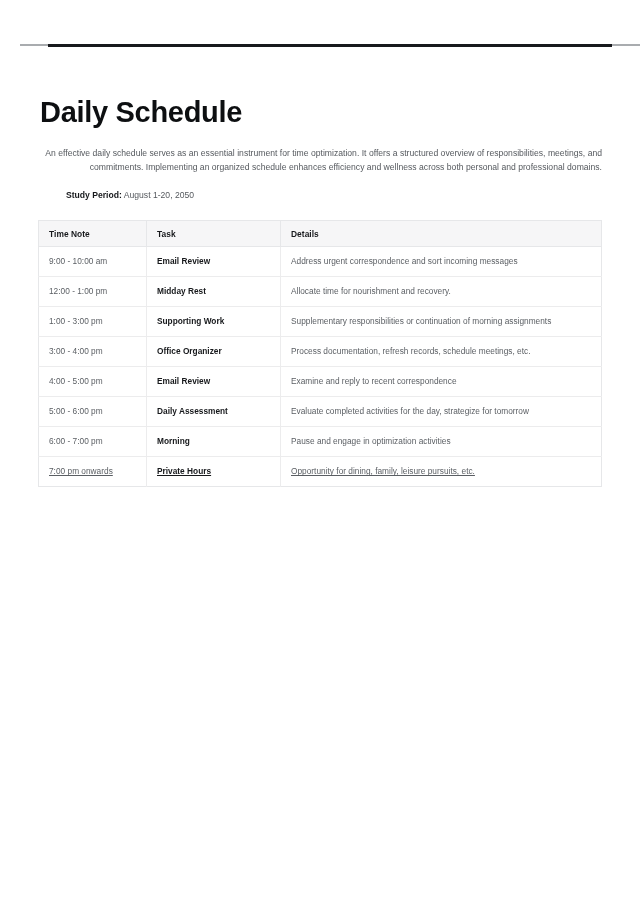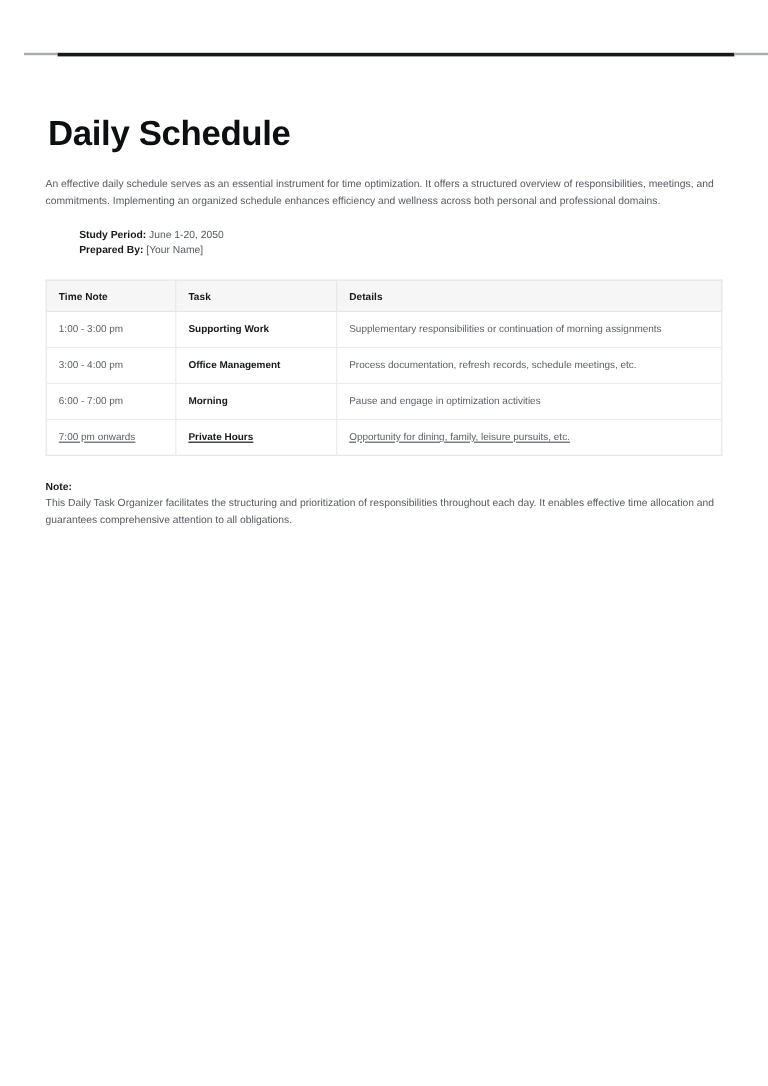--- a/index.html
+++ b/index.html
@@ -68,20 +68,21 @@
     left: 38px;
     width: 564px;
   }
 
   .intro {
     font-size: 8.6px;
     line-height: 14.1px;
     color: #55595e;
     margin: 0;
     letter-spacing: 0.01px;
+    text-align: right;
   }
 
   .meta {
     margin-top: 15px;
     font-size: 8.6px;
     line-height: 12.7px;
     color: #55595e;
   }
   .meta .label {
     font-weight: 700;
@@ -158,64 +159,76 @@
 
   <h1 class="doc-title">Daily Schedule</h1>
 
   <div class="content">
 
     <p class="intro">An effective daily schedule serves as an essential instrument for time optimization. It offers a structured overview of responsibilities, meetings, and commitments. Implementing an organized schedule enhances efficiency and wellness across both personal and professional domains.</p>
 
     <div class="meta">
       <div>
         <span class="label">Study Period:</span>
-        <span>June 1-20, 2050</span>
-      </div>
-      <div>
-        <span class="label">Prepared By:</span>
-        <span>[Your Name]</span>
+        <span>August 1-20, 2050</span>
       </div>
     </div>
 
     <table class="schedule-table">
       <colgroup>
         <col class="c-time">
         <col class="c-task">
         <col class="c-details">
       </colgroup>
       <thead>
         <tr>
           <th>Time Note</th>
           <th>Task</th>
           <th>Details</th>
         </tr>
       </thead>
       <tbody id="schedule-body">
           <tr>
+            <td class="time">9:00 - 10:00 am</td>
+            <td class="task">Email Review</td>
+            <td class="details">Address urgent correspondence and sort incoming messages</td>
+          </tr>
+          <tr>
+            <td class="time">12:00 - 1:00 pm</td>
+            <td class="task">Midday Rest</td>
+            <td class="details">Allocate time for nourishment and recovery.</td>
+          </tr>
+          <tr>
             <td class="time">1:00 - 3:00 pm</td>
             <td class="task">Supporting Work</td>
             <td class="details">Supplementary responsibilities or continuation of morning assignments</td>
           </tr>
           <tr>
             <td class="time">3:00 - 4:00 pm</td>
-            <td class="task">Office Management</td>
+            <td class="task">Office Organizer</td>
             <td class="details">Process documentation, refresh records, schedule meetings, etc.</td>
+          </tr>
+          <tr>
+            <td class="time">4:00 - 5:00 pm</td>
+            <td class="task">Email Review</td>
+            <td class="details">Examine and reply to recent correspondence</td>
+          </tr>
+          <tr>
+            <td class="time">5:00 - 6:00 pm</td>
+            <td class="task">Daily Assessment</td>
+            <td class="details">Evaluate completed activities for the day, strategize for tomorrow</td>
           </tr>
           <tr>
             <td class="time">6:00 - 7:00 pm</td>
             <td class="task">Morning</td>
             <td class="details">Pause and engage in optimization activities</td>
           </tr>
           <tr>
             <td class="time">7:00 pm onwards</td>
             <td class="task">Private Hours</td>
             <td class="details">Opportunity for dining, family, leisure pursuits, etc.</td>
           </tr>
         </tbody>
     </table>
 
-    <div class="note">
-      <span class="note-label">Note:</span>
-      <span>This Daily Task Organizer facilitates the structuring and prioritization of responsibilities throughout each day. It enables effective time allocation and guarantees comprehensive attention to all obligations.</span>
-    </div>
 
   </div>
 </div>
 
 </body></html>

